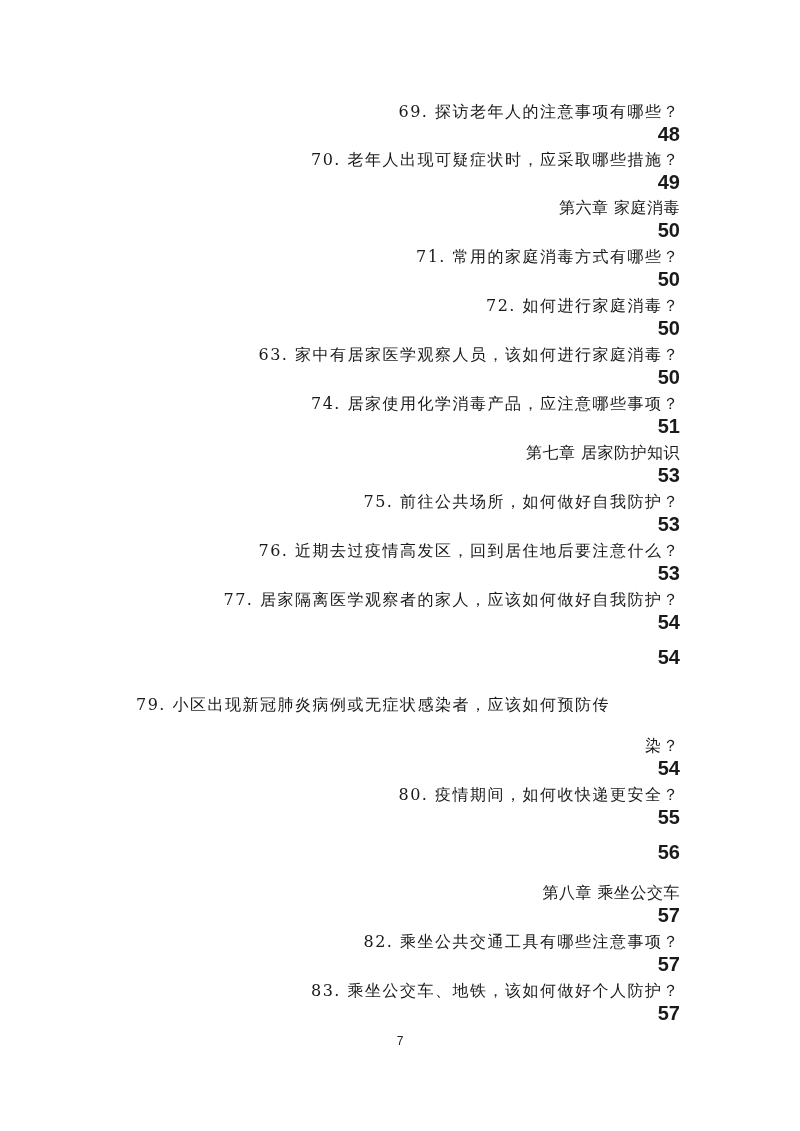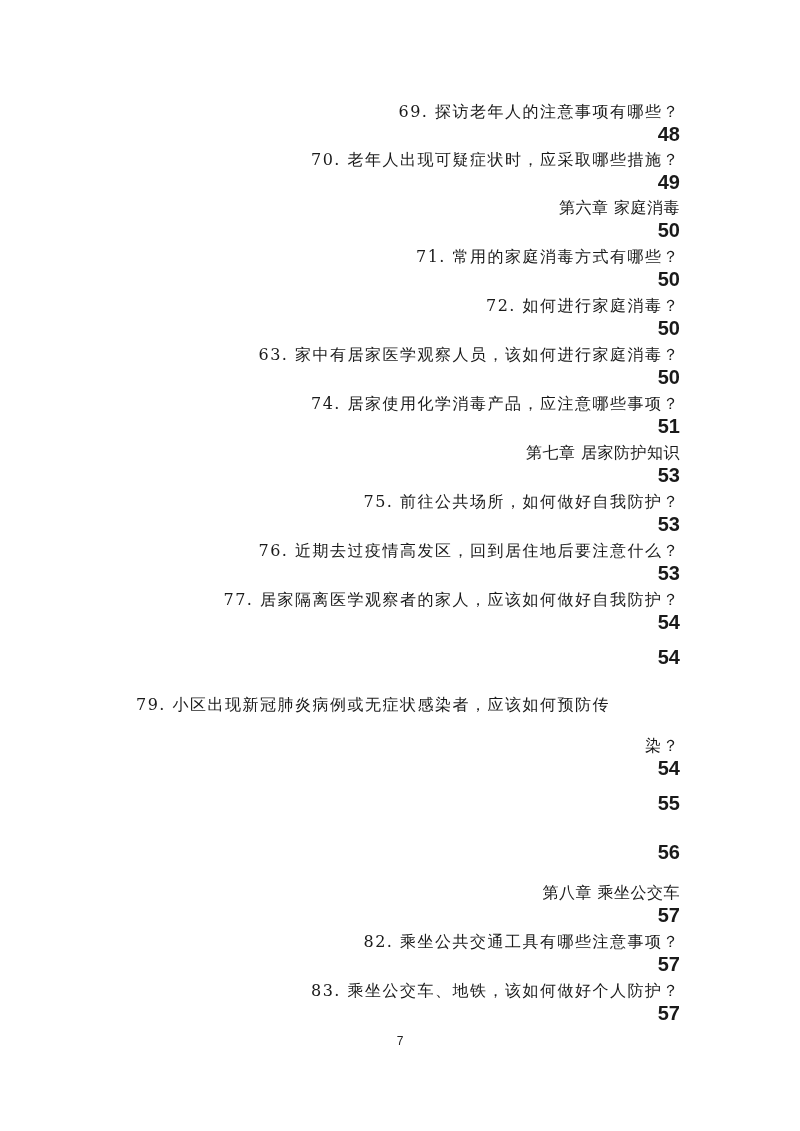--- a/index.html
+++ b/index.html
@@ -162,20 +162,21 @@
   <div class="wrap-line" style="top:686px">
     <span>79. 小区出现新冠肺炎病例或无症状感染者，应该如何预防传</span>
   </div>
   <div class="entry question" style="top:735px">
     <span class="label">染？</span>
     <span class="leader"></span>
     <span class="page">54</span>
   </div>
 
   <div class="entry question" style="top:784px">
+    <span class="label">80. 疫情期间，如何收快递更安全？</span>
     <span class="leader"></span>
     <span class="page">55</span>
   </div>
 
   <div class="entry question" style="top:833px">
     <span class="leader"></span>
     <span class="page">56</span>
   </div>
 
   <div class="entry chapter" style="top:882px">

